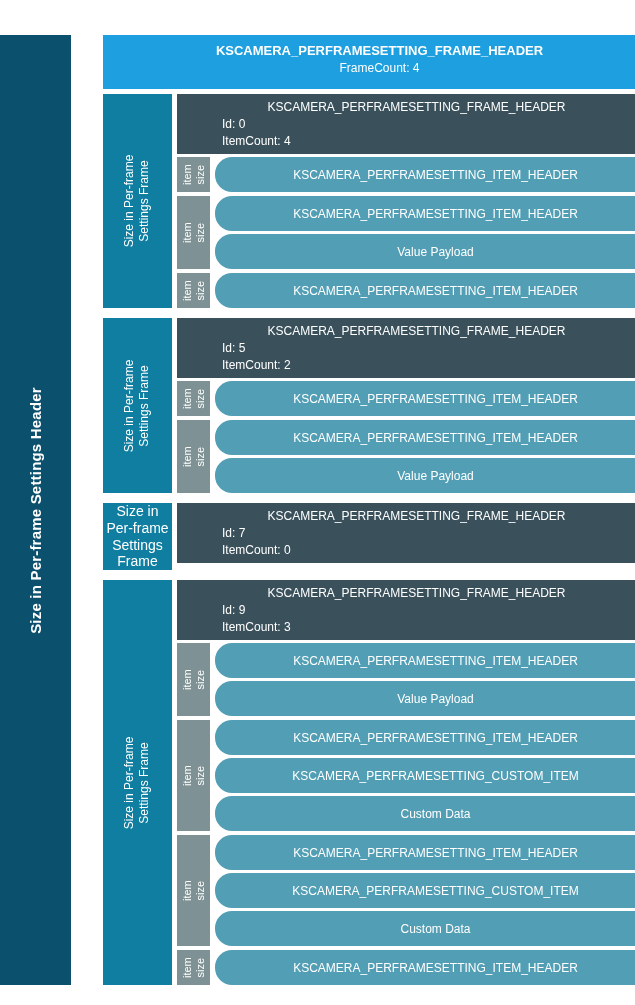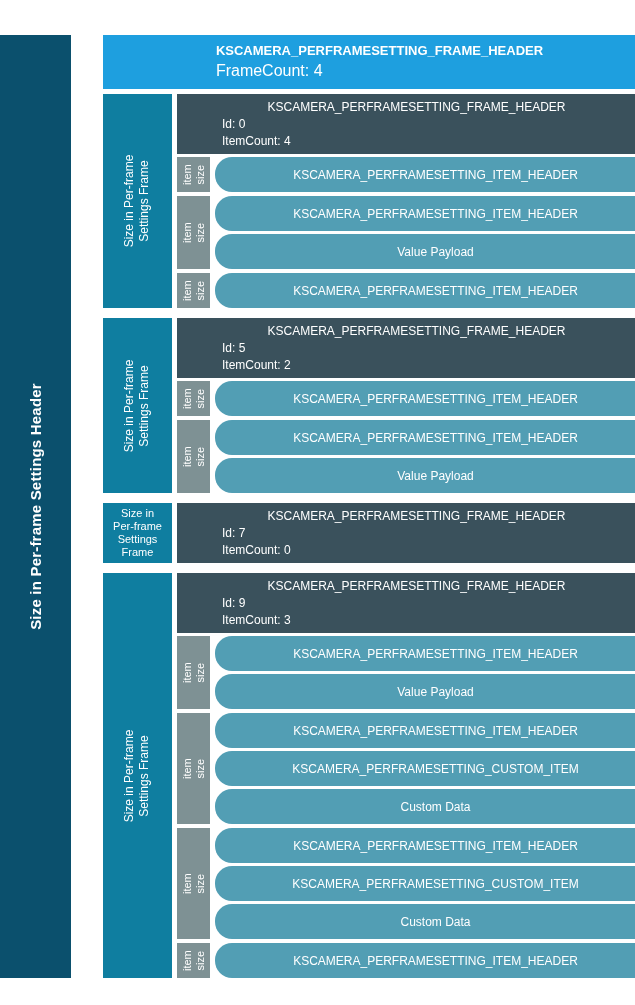--- a/index.html
+++ b/index.html
@@ -42,41 +42,41 @@
     margin-left: 26px;
   }
   .top-header {
     background: var(--header-blue, #1E9FDF);
     height: 54px;
     margin-bottom: 5px;
     padding-top: 7px;
   }
   .top-header-inner { width: fit-content; margin: 0 auto; text-align: left; }
   .top-title { font-weight: bold; font-size: 13px; line-height: 1.35; }
-  .top-detail { font-size: 16px; line-height: 1.35; }
+  .top-detail { font-size: 12px; line-height: 1.35; text-align: center; }
   .frame-section { display: flex; gap: 5px; margin-bottom: 10px; }
   .frame-section:last-child { margin-bottom: 0; }
   .frame-label {
     width: 69px;
     background: var(--frame-teal, #0F7EA0);
     display: flex;
     align-items: center;
     justify-content: center;
     text-align: center;
   }
   .frame-label .vert {
     transform: rotate(-90deg);
     white-space: pre;
     font-size: 12px;
     line-height: 1.25;
     text-align: center;
   }
   .frame-label .horiz {
     white-space: pre;
-    font-size: 11px;
+    font-size: 14px;
     line-height: 1.2;
     text-align: center;
   }
   .frame-content { flex: 1; display: flex; flex-direction: column; }
   .frame-header {
     background: var(--frame-header-slate, #3A515C);
     min-height: 60px;
     padding: 5px 0 4px 0;
   }
   .fh-title { text-align: center; font-size: 12px; line-height: 1.4; }

